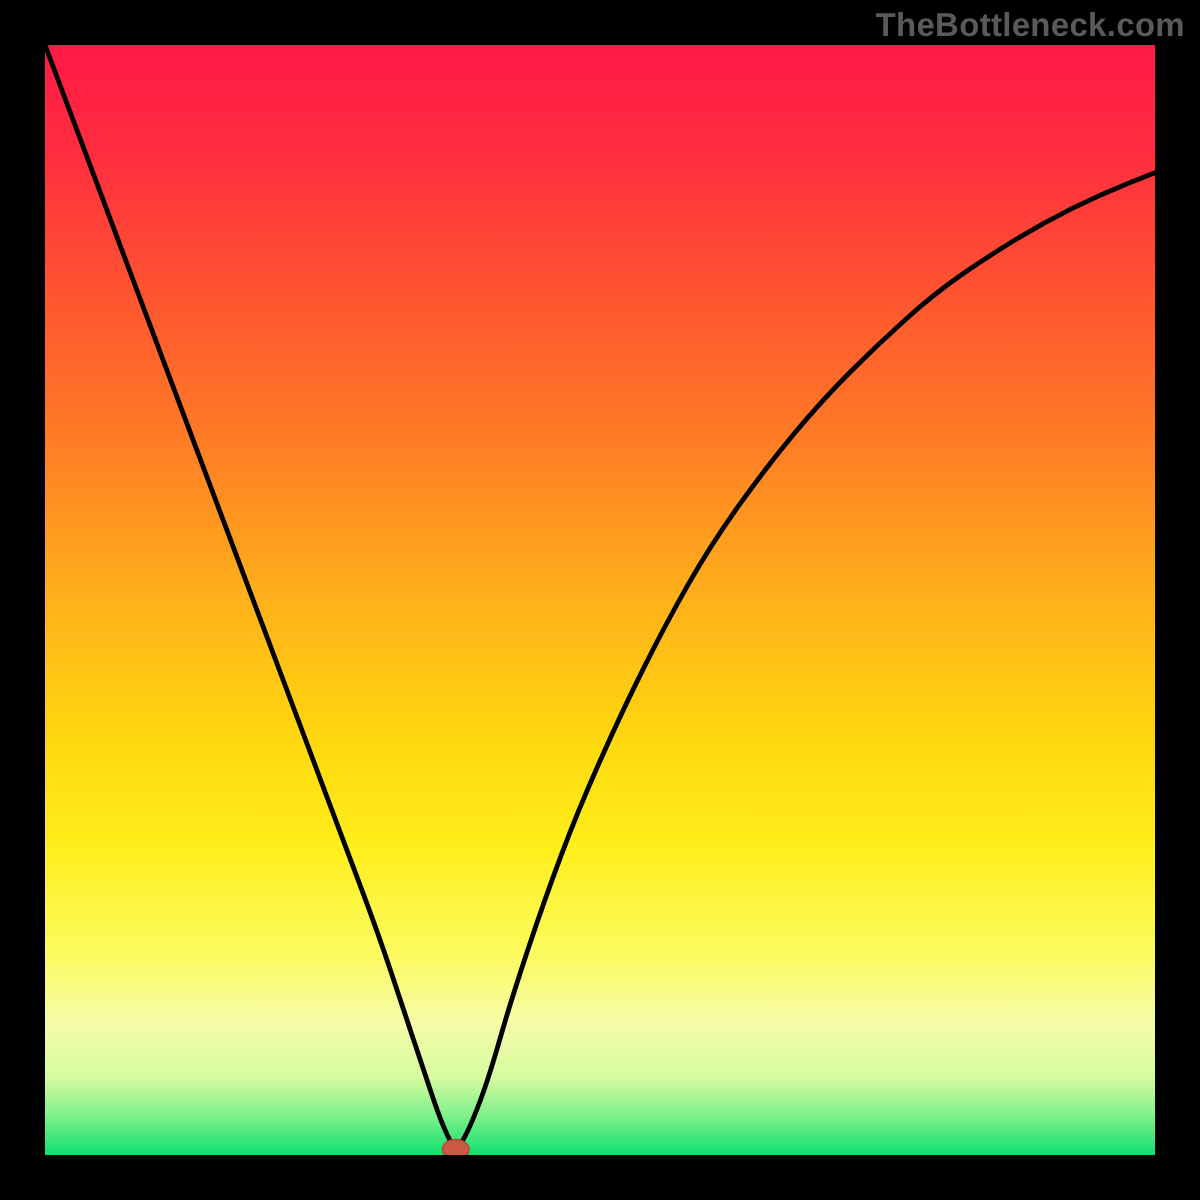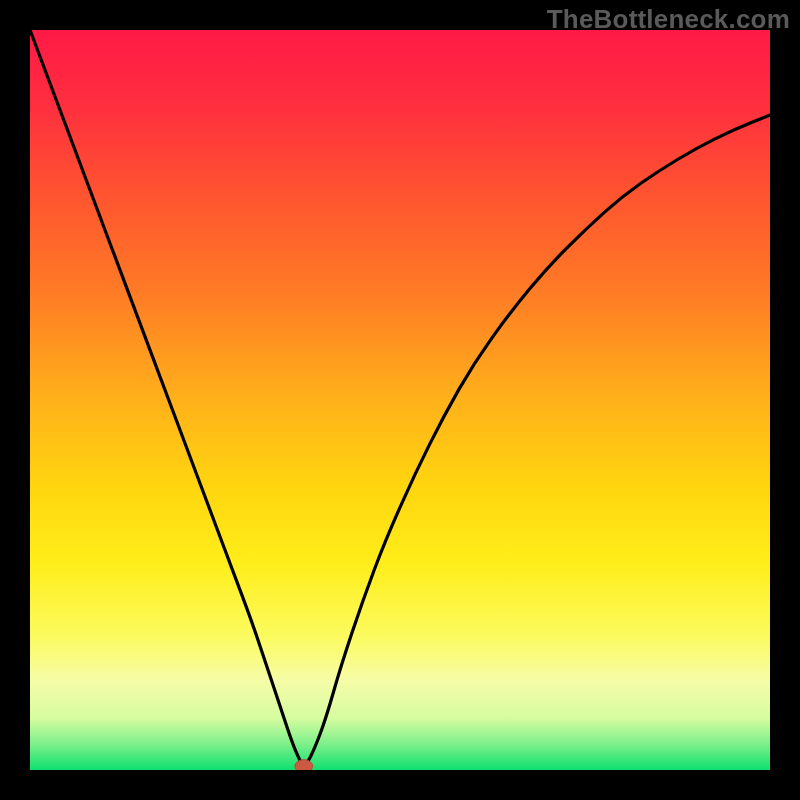--- a/index.html
+++ b/index.html
@@ -16,21 +16,21 @@
     top: 0;
     width: 800px;
     height: 800px;
     background: #000;
   }
   .watermark {
     position: absolute;
     top: 4px;
     right: 10px;
     font-family: Arial, Helvetica, sans-serif;
-    font-size: 26px;
+    font-size: 22px;
     font-weight: 600;
     color: #5a5a5a;
     letter-spacing: 0.2px;
   }
   .plot {
     position: absolute;
     left: 30px;
     top: 30px;
     width: 740px;
     height: 740px;

